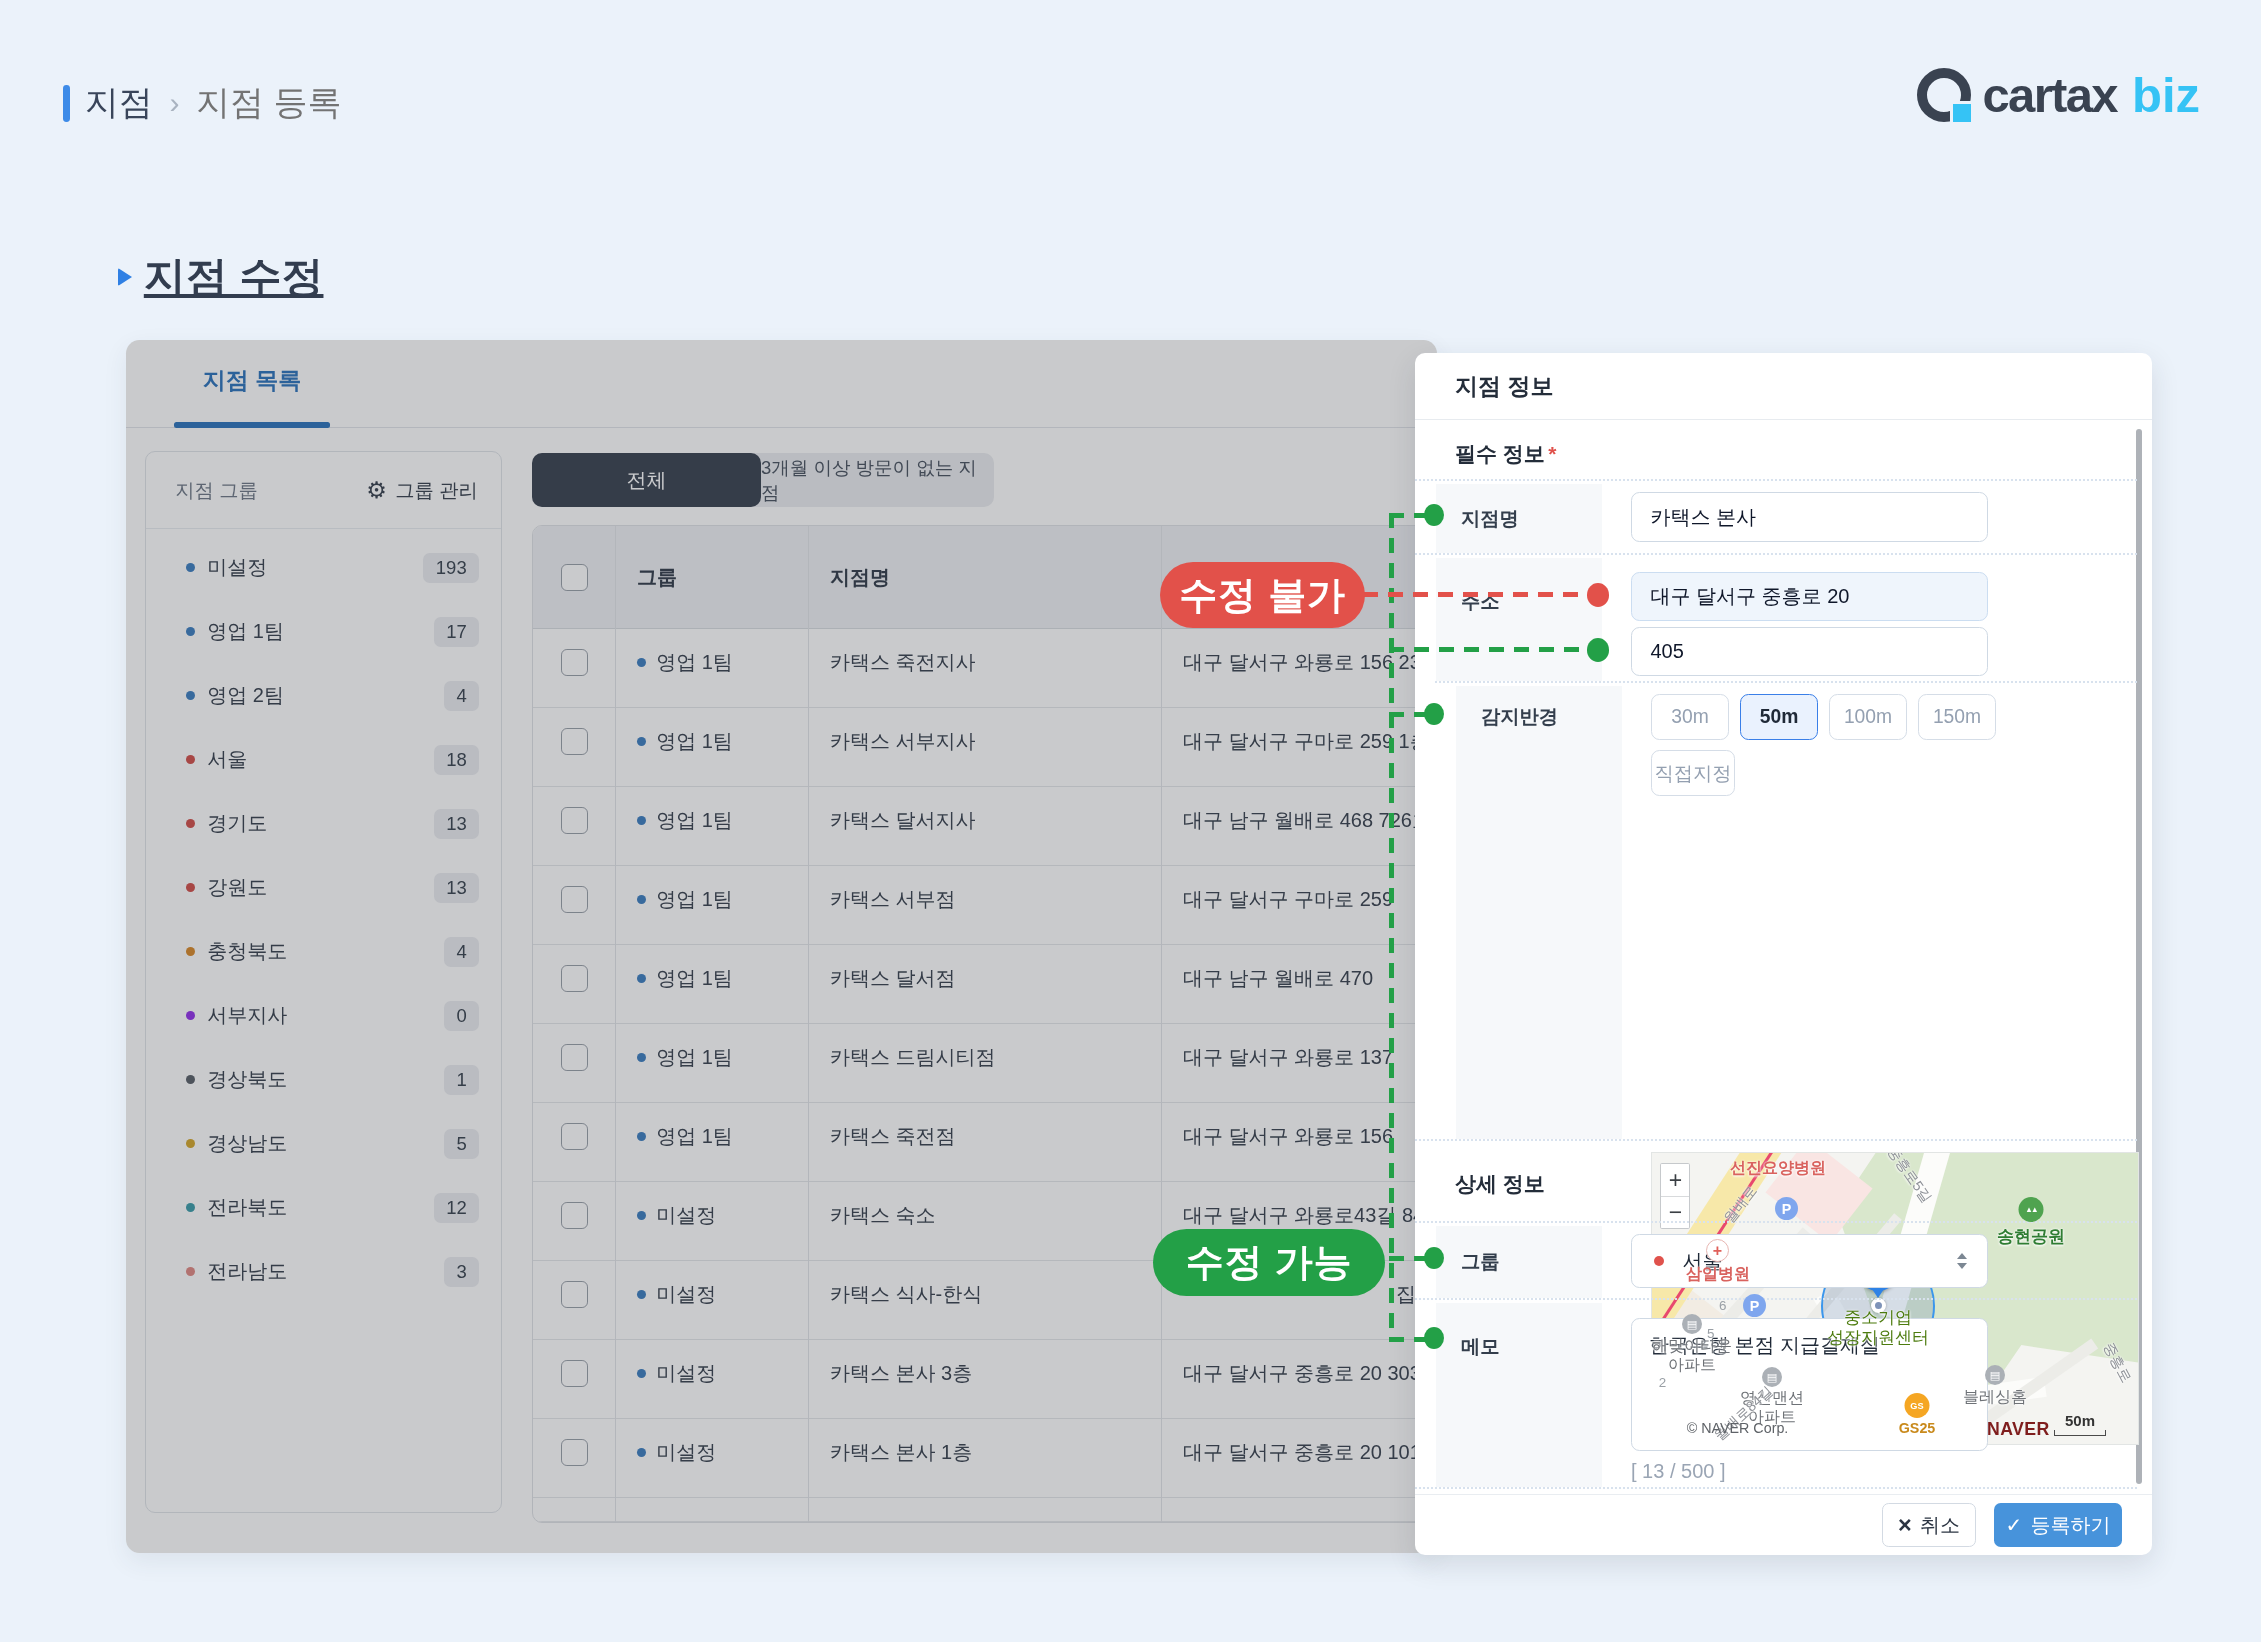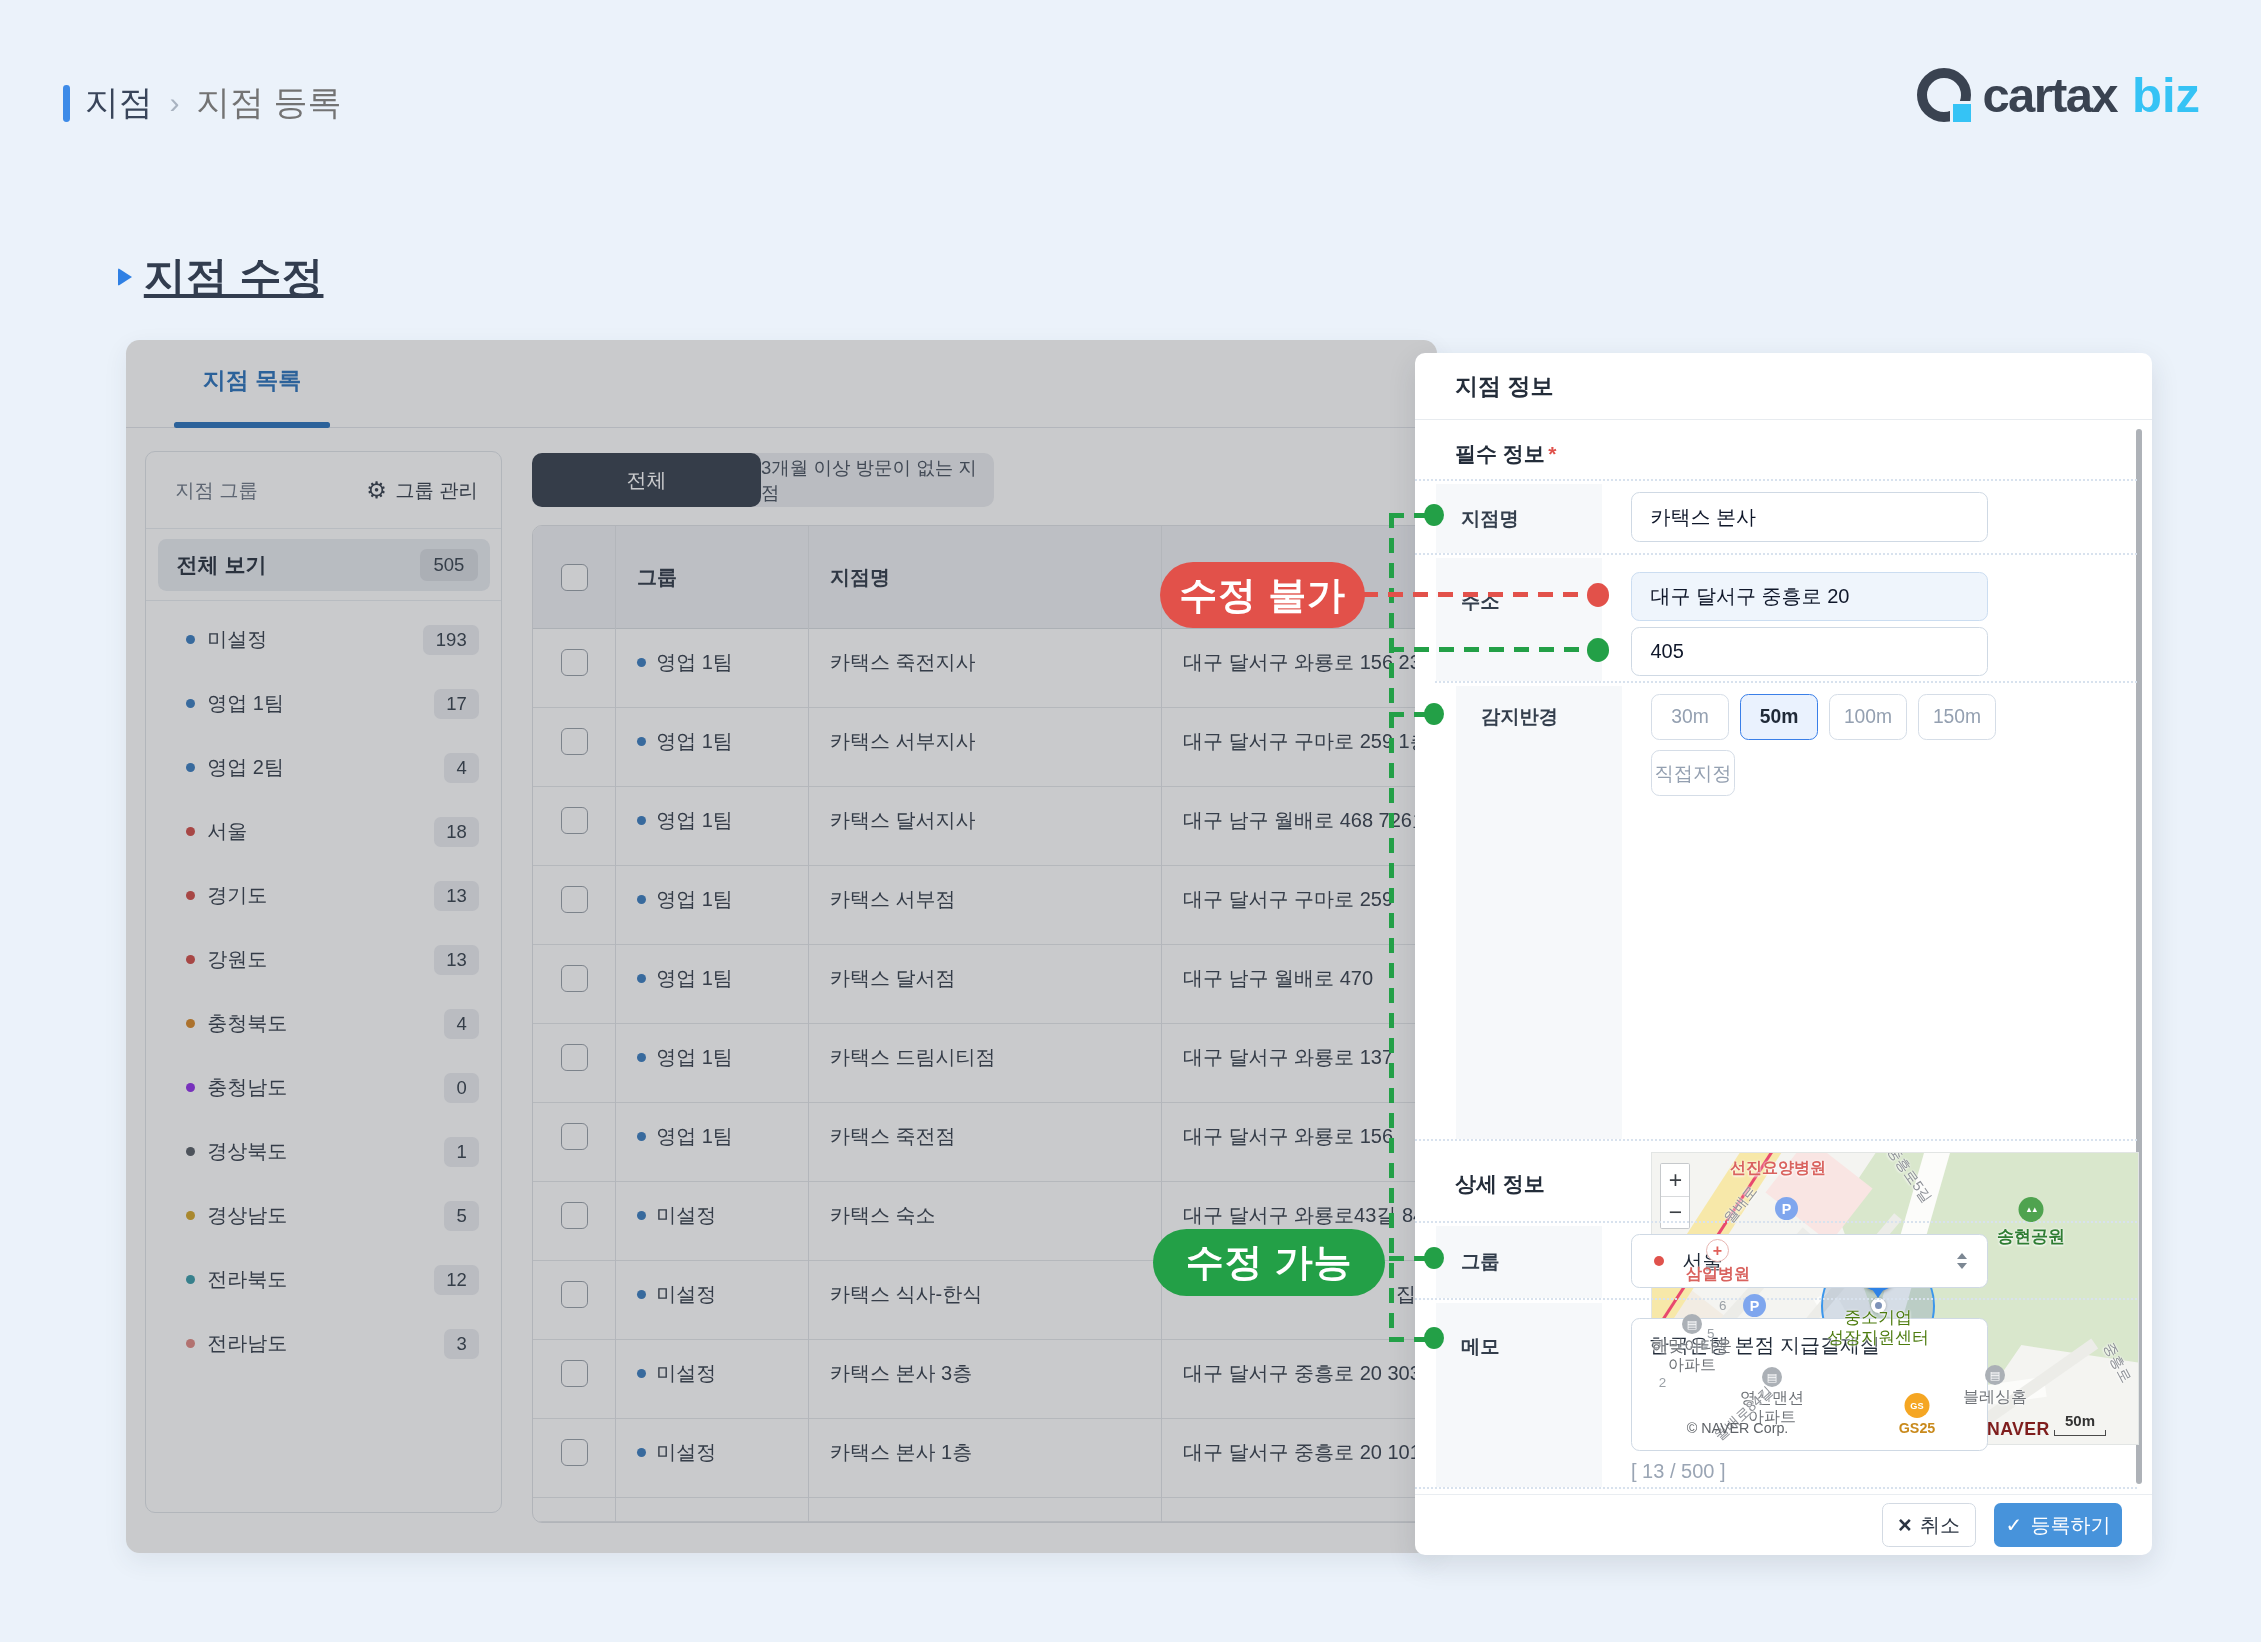--- a/index.html
+++ b/index.html
@@ -182,26 +182,20 @@
   </div>
 
   <div class="sidebar">
     <div class="sb-head">
       <span class="sb-title">지점 그룹</span>
       <span class="sb-manage">
         <span class="gear">⚙</span>
         <span>그룹 관리</span>
       </span>
     </div>
-    <div class="sb-all-wrap">
-      <div class="sb-all">
-        <span class="sb-all-label">전체 보기</span>
-        <span class="badge">505</span>
-      </div>
-    </div>
     <div class="sb-items" id="sb-items">
         <div class="sb-item">
           <span class="dot" style="background: rgb(62, 127, 193);"></span>
           <span class="sb-item-label">미설정</span>
           <span class="sb-badge">193</span>
         </div>
         <div class="sb-item">
           <span class="dot" style="background: rgb(62, 127, 193);"></span>
           <span class="sb-item-label">영업 1팀</span>
           <span class="sb-badge">17</span>
@@ -226,21 +220,21 @@
           <span class="sb-item-label">강원도</span>
           <span class="sb-badge">13</span>
         </div>
         <div class="sb-item">
           <span class="dot" style="background: rgb(217, 138, 43);"></span>
           <span class="sb-item-label">충청북도</span>
           <span class="sb-badge">4</span>
         </div>
         <div class="sb-item">
           <span class="dot" style="background: rgb(147, 51, 234);"></span>
-          <span class="sb-item-label">충청남도</span>
+          <span class="sb-item-label">서부지사</span>
           <span class="sb-badge">0</span>
         </div>
         <div class="sb-item">
           <span class="dot" style="background: rgb(90, 96, 105);"></span>
           <span class="sb-item-label">경상북도</span>
           <span class="sb-badge">1</span>
         </div>
         <div class="sb-item">
           <span class="dot" style="background: rgb(212, 167, 44);"></span>
           <span class="sb-item-label">경상남도</span>

